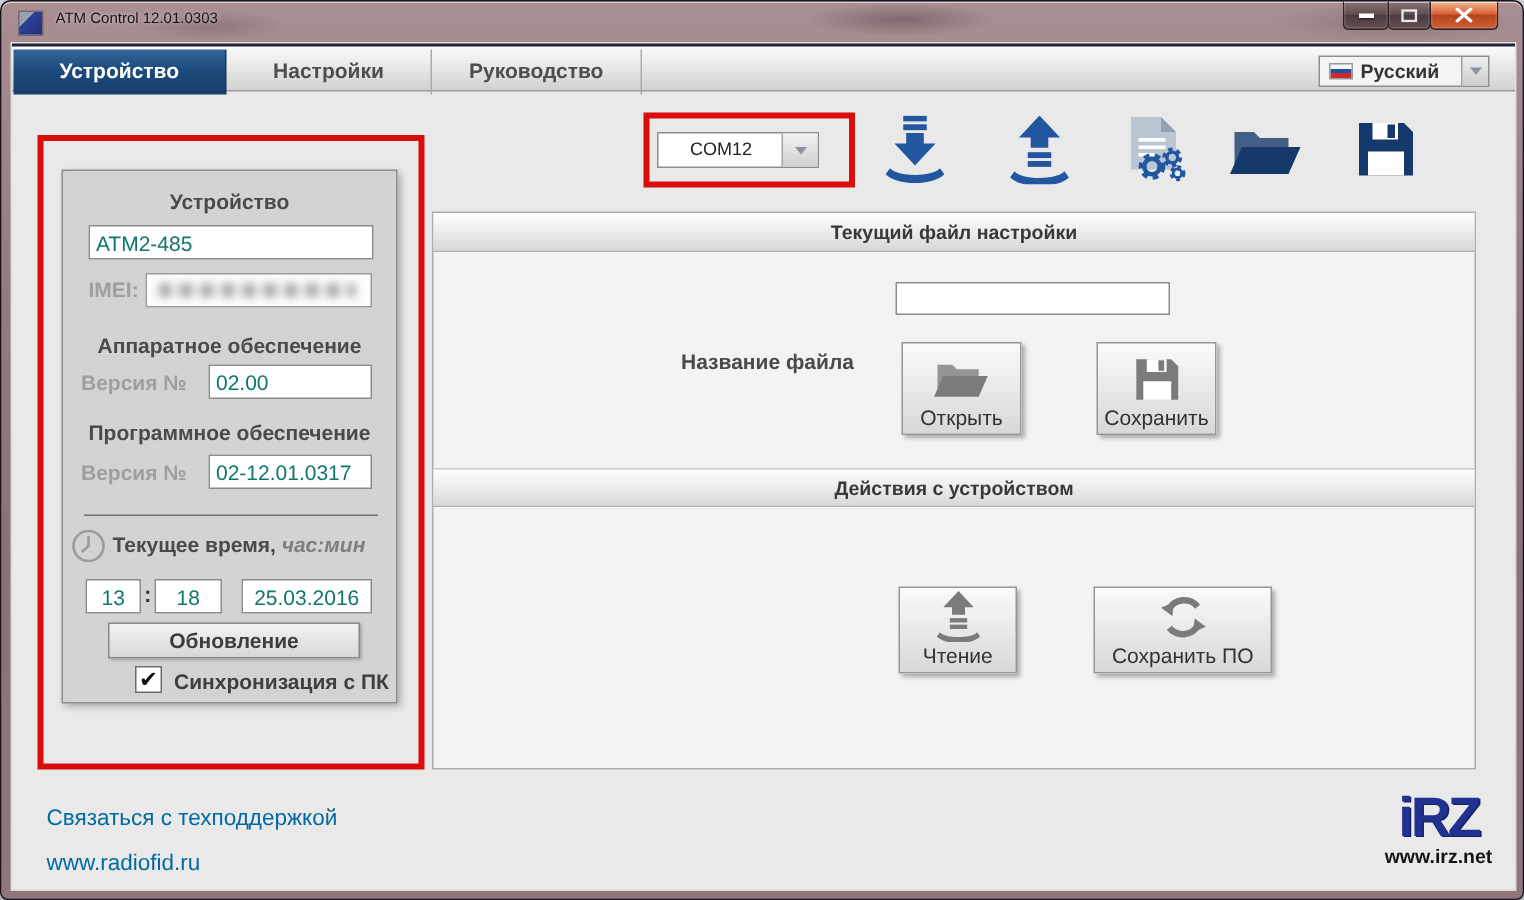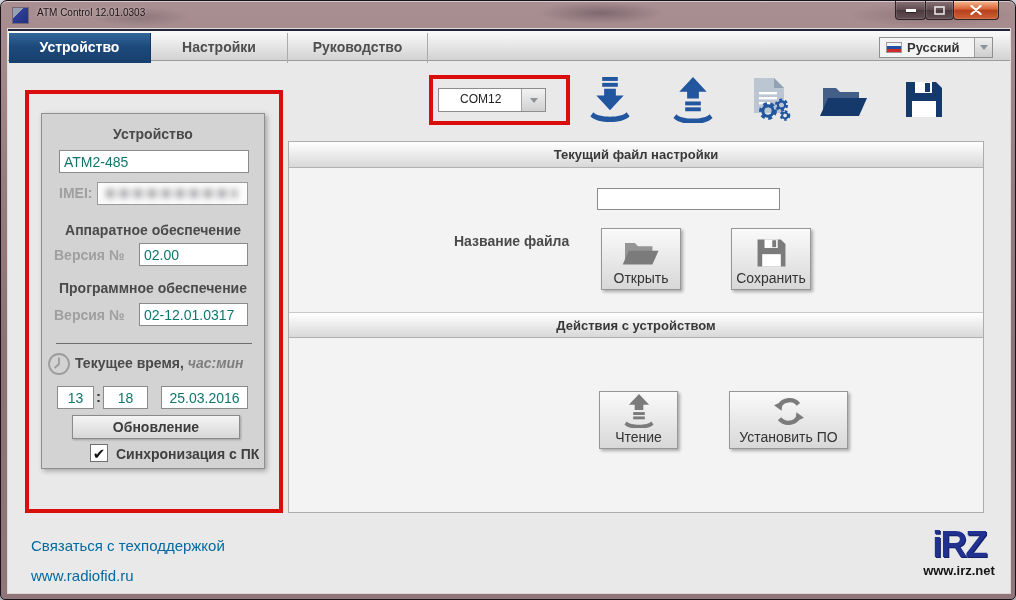--- a/index.html
+++ b/index.html
@@ -323,21 +323,21 @@
       <div class="icon-btn btn-read">
         <svg width="30" height="34">
             <use href="#i-up" fill="currentColor"></use>
           </svg>
         <span class="btn-label">Чтение</span>
       </div>
       <div class="icon-btn btn-upd">
         <svg width="38" height="33">
             <use href="#i-refresh" fill="currentColor"></use>
           </svg>
-        <span class="btn-label">Установить ПО</span>
+        <span class="btn-label">Сохранить ПО</span>
       </div>
     </div>
 
     <div class="foot-link fl-support">Связаться с техподдержкой</div>
     <div class="foot-link fl-site">www.radiofid.ru</div>
     <div class="logo">
       <div class="logo-text">iRZ</div>
       <div class="logo-url">www.irz.net</div>
     </div>
 

